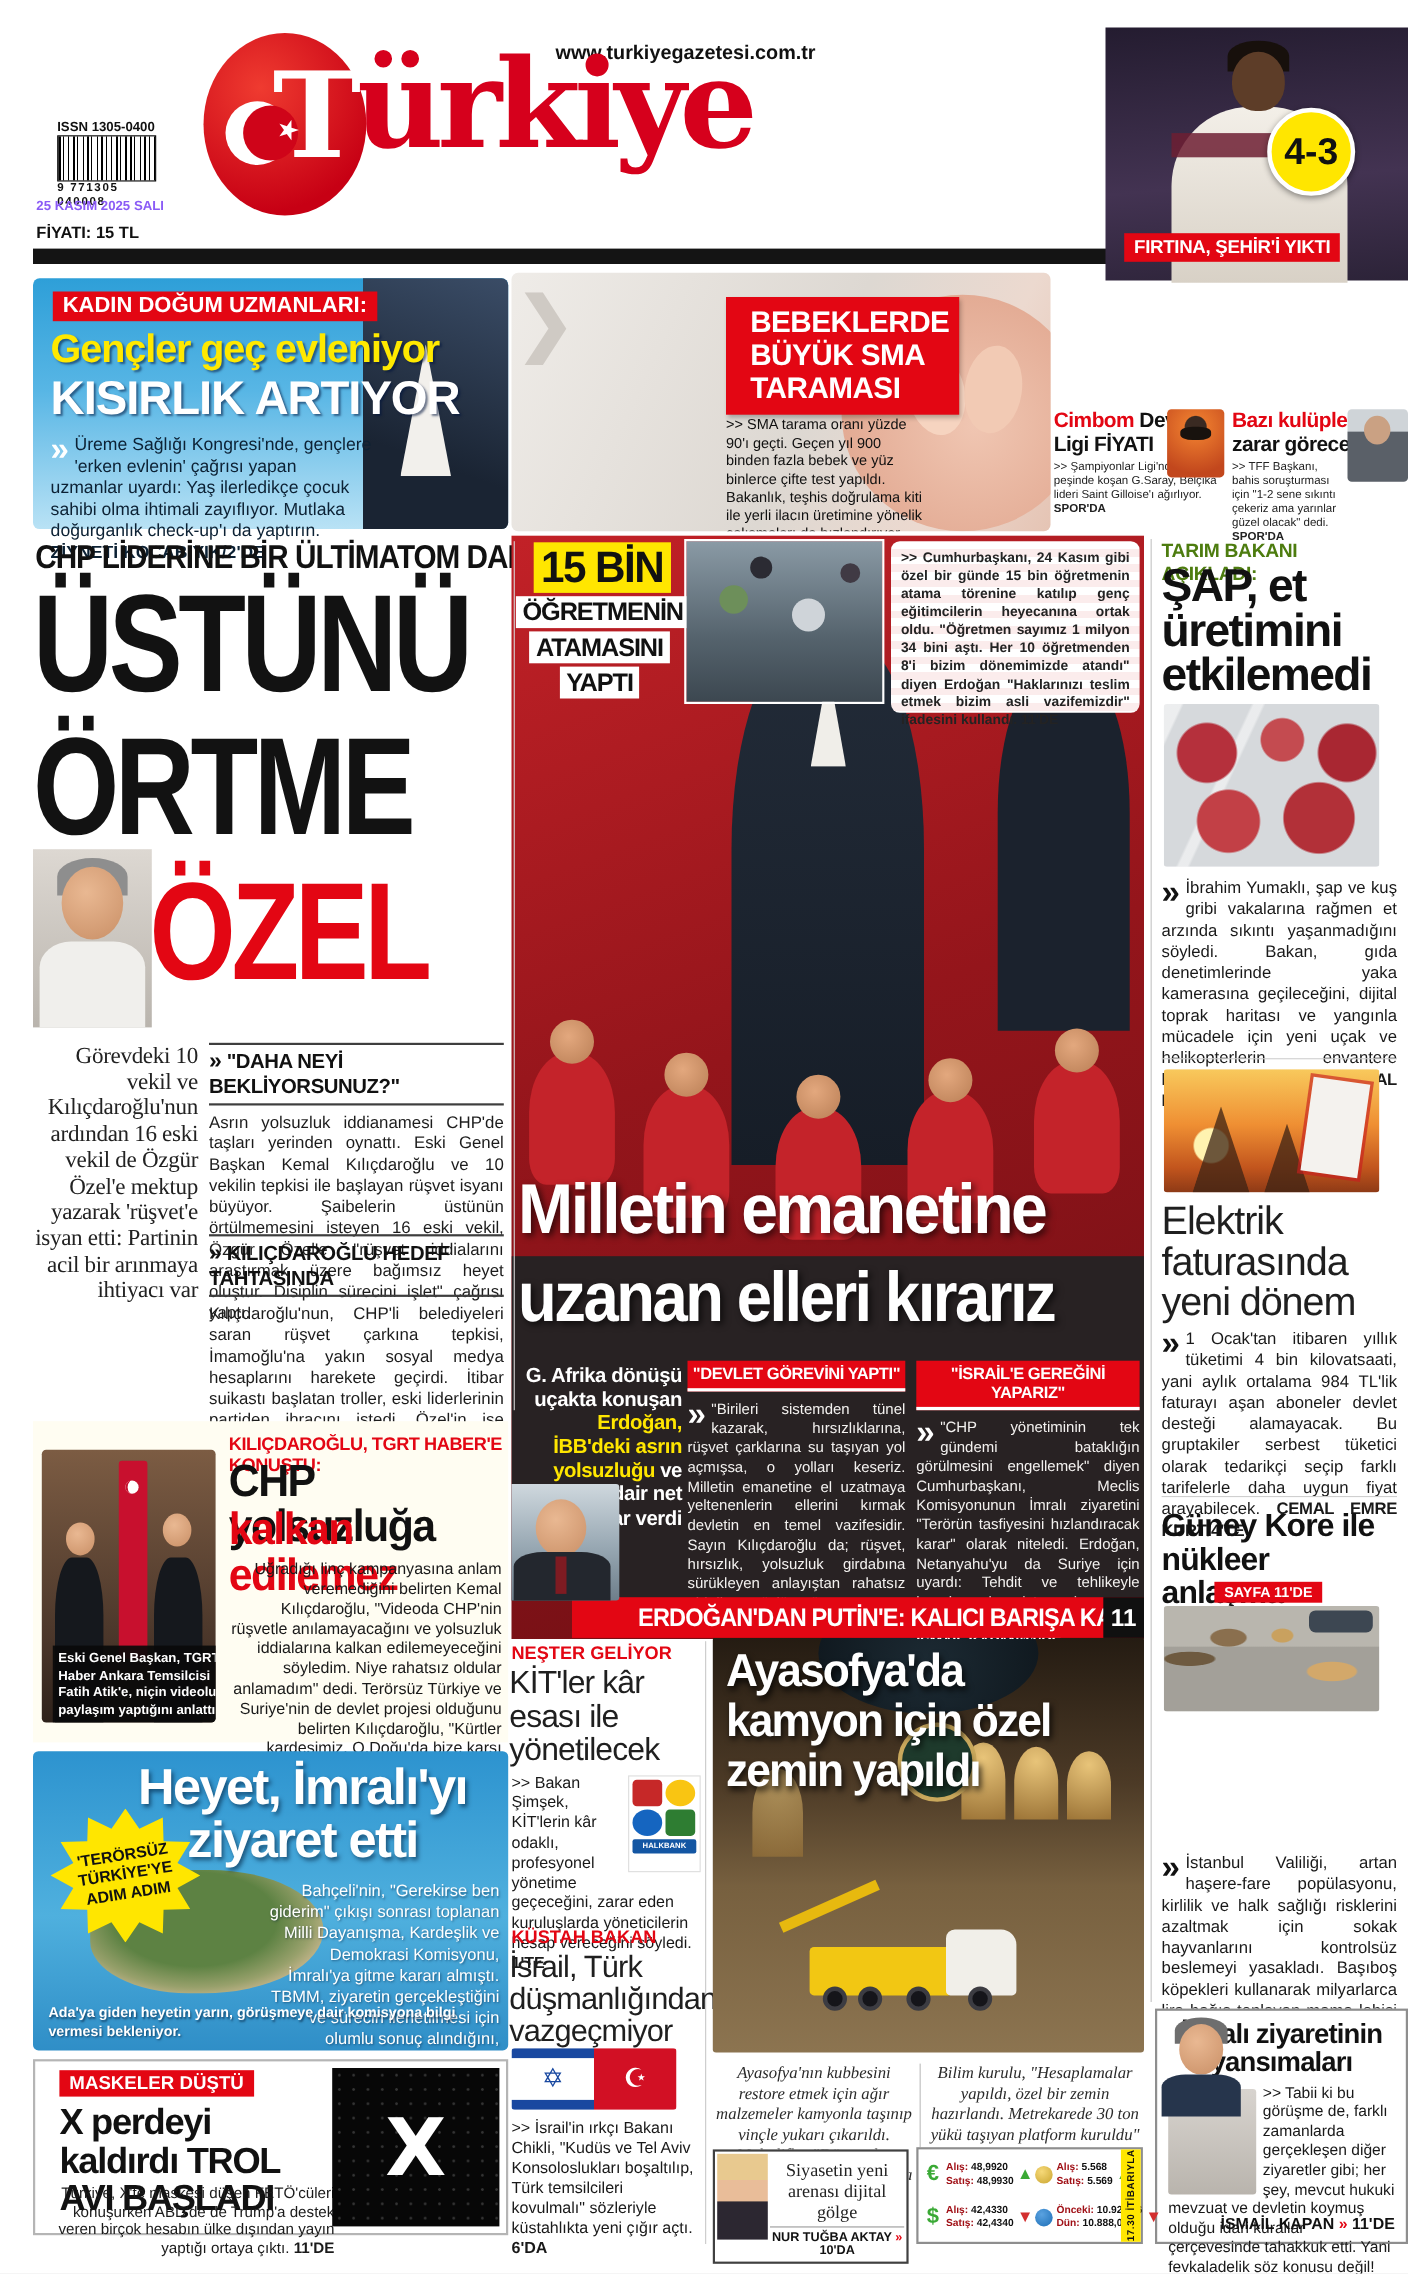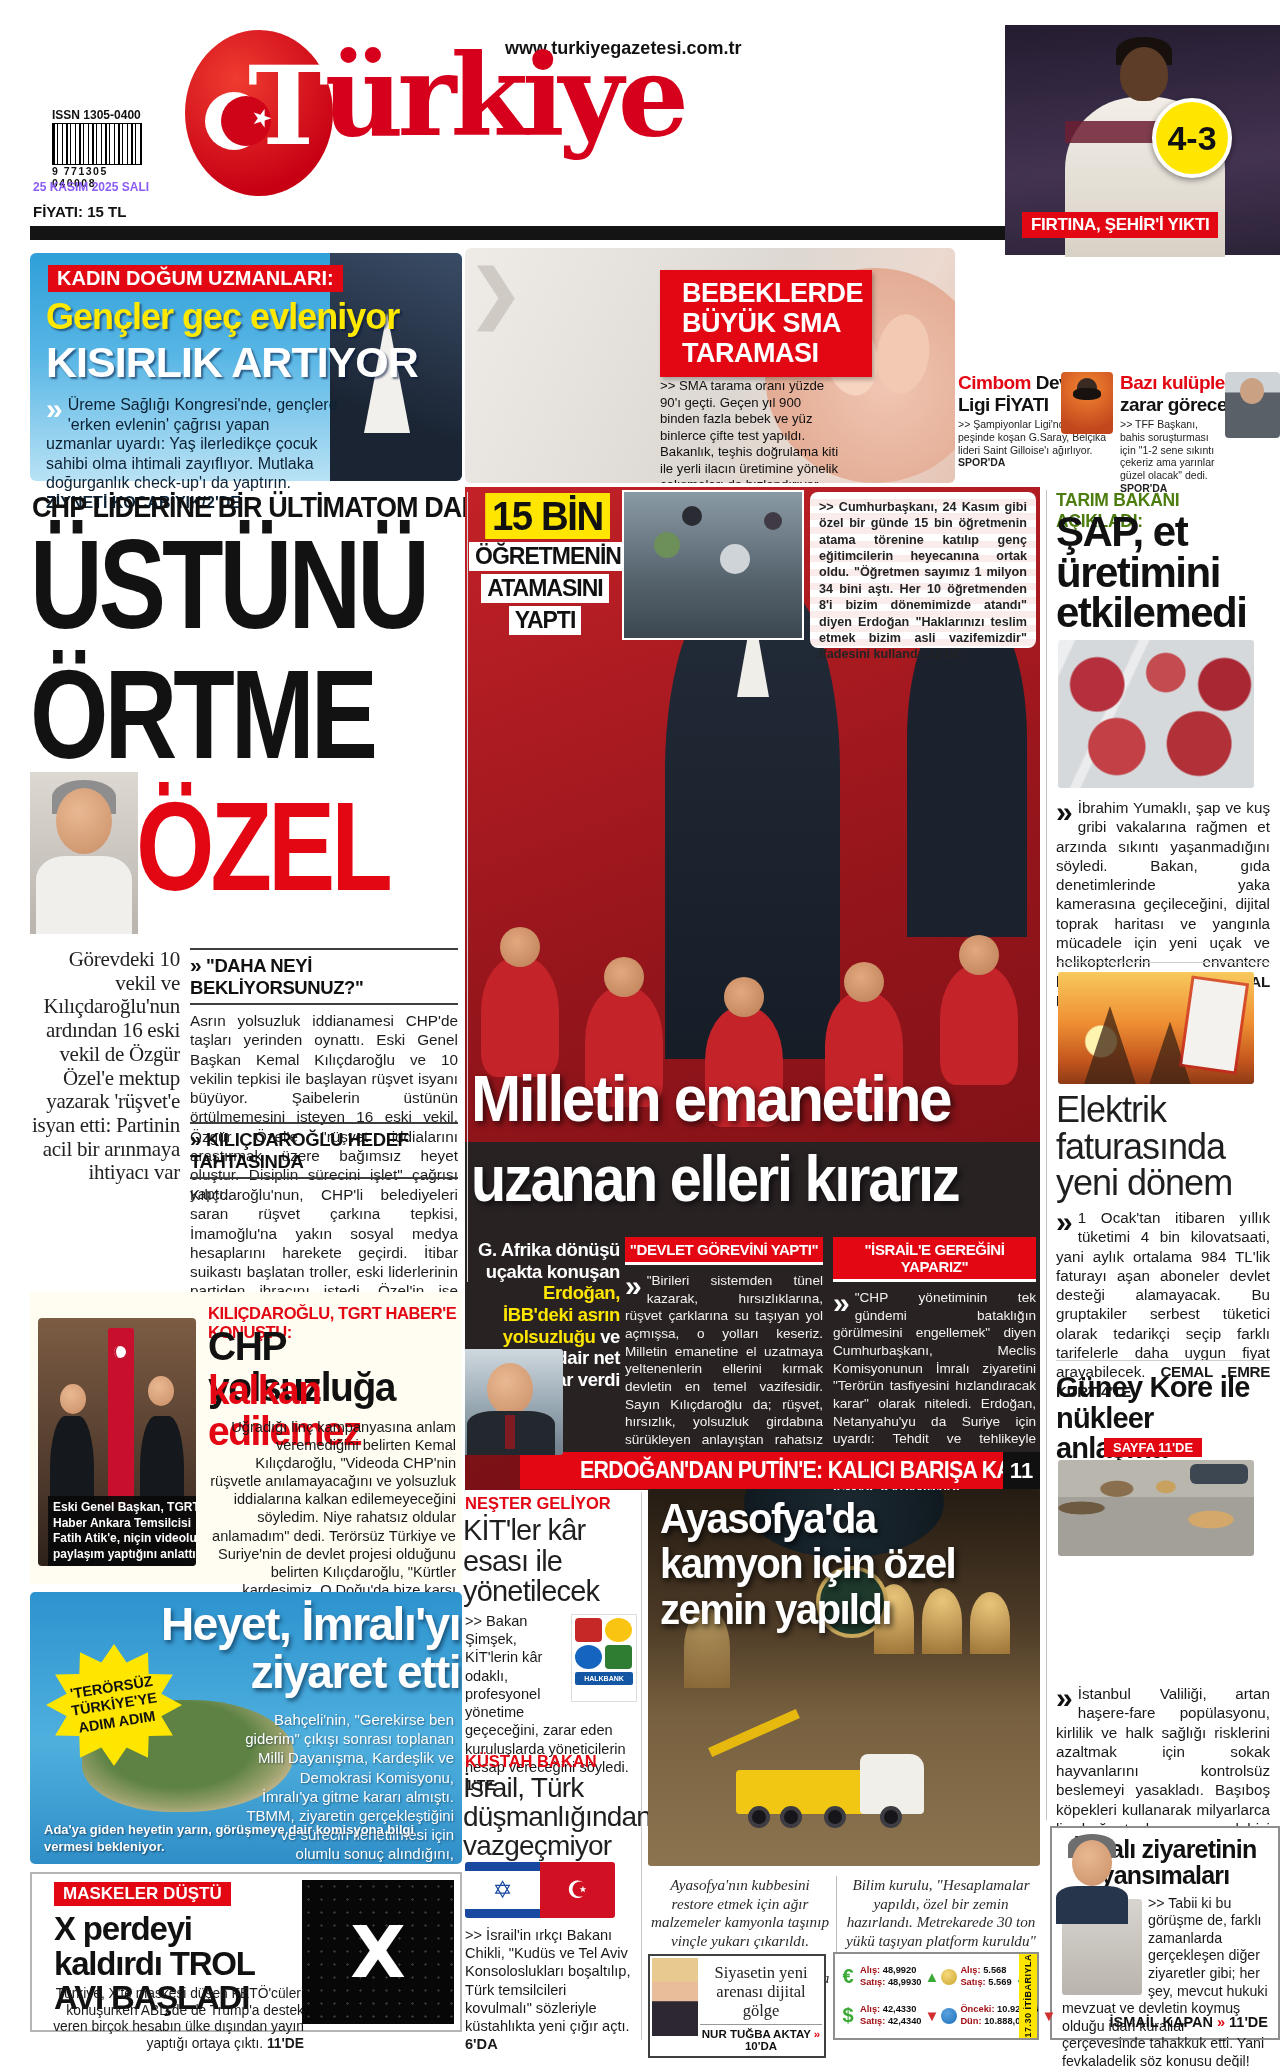--- a/index.html
+++ b/index.html
@@ -105,21 +105,21 @@
     font-weight:bold;font-size:12px;line-height:1.3;padding:4px 5px}
   #tgrt-kick{position:absolute;left:178px;top:12px;font-weight:bold;font-size:16.5px;color:#e30613;letter-spacing:-.4px}
   #tgrt-h1{position:absolute;left:178px;top:34px;font:bold 41px/1 "Liberation Sans",sans-serif;letter-spacing:-1.5px;transform:scaleX(.95);transform-origin:0 0}
   #tgrt-h2{position:absolute;left:178px;top:78px;font:bold 41px/1 "Liberation Sans",sans-serif;color:#e30613;letter-spacing:-1.5px;transform:scaleX(.95);transform-origin:0 0}
   #tgrt-body{position:absolute;left:178px;top:126px;width:248px;font-size:14.6px;line-height:1.24;text-align:right;color:#1a1a1a}
   
   #imrali{left:30px;top:1592px;width:432px;height:272px;border-radius:5px;overflow:hidden;
     background:linear-gradient(180deg,#2d93cf,#4fb0de 55%,#2f8ec7)}
   #island{position:absolute;left:52px;top:108px;width:212px;height:112px;border-radius:48% 52% 55% 45%;
     background:radial-gradient(ellipse at 45% 40%,#5d8243 45%,#97a06b 65%,#cdb992 78%,#8fc4dd 82%)}
-  #imr-h{position:absolute;left:60px;top:8px;width:370px;text-align:right;color:#fff;
+  #imr-h{position:absolute;left:60px;top:8px;width:370px;text-align:center;color:#fff;
     font:bold 46px/1.05 "Liberation Sans",sans-serif;letter-spacing:-1.5px;text-shadow:2px 3px 4px rgba(0,30,60,.6)}
   #burst{position:absolute;left:16px;top:52px;width:136px;height:122px;background:#ffe600;
     clip-path:polygon(100% 50%,84.8% 59.3%,93.3% 75%,75.5% 75.5%,75% 93.3%,59.3% 84.8%,50% 100%,40.7% 84.8%,25% 93.3%,24.5% 75.5%,6.7% 75%,15.2% 59.3%,0% 50%,15.2% 40.7%,6.7% 25%,24.5% 24.5%,25% 6.7%,40.7% 15.2%,50% 0%,59.3% 15.2%,75% 6.7%,75.5% 24.5%,93.3% 25%,84.8% 40.7%);
     display:flex;align-items:center;justify-content:center;text-align:center}
   #burst span{transform:rotate(-9deg);font-weight:bold;font-size:14.5px;line-height:1.2;color:#111}
   #imr-body{position:absolute;left:212px;top:118px;width:212px;text-align:right;color:#fff;
     font-size:15px;line-height:1.28;text-shadow:1px 1px 2px rgba(0,30,60,.5)}
   #imr-cap{position:absolute;left:14px;top:230px;color:#fff;font-weight:bold;font-size:13px;line-height:1.3;
     text-shadow:1px 1px 2px rgba(0,30,60,.7)}
   

